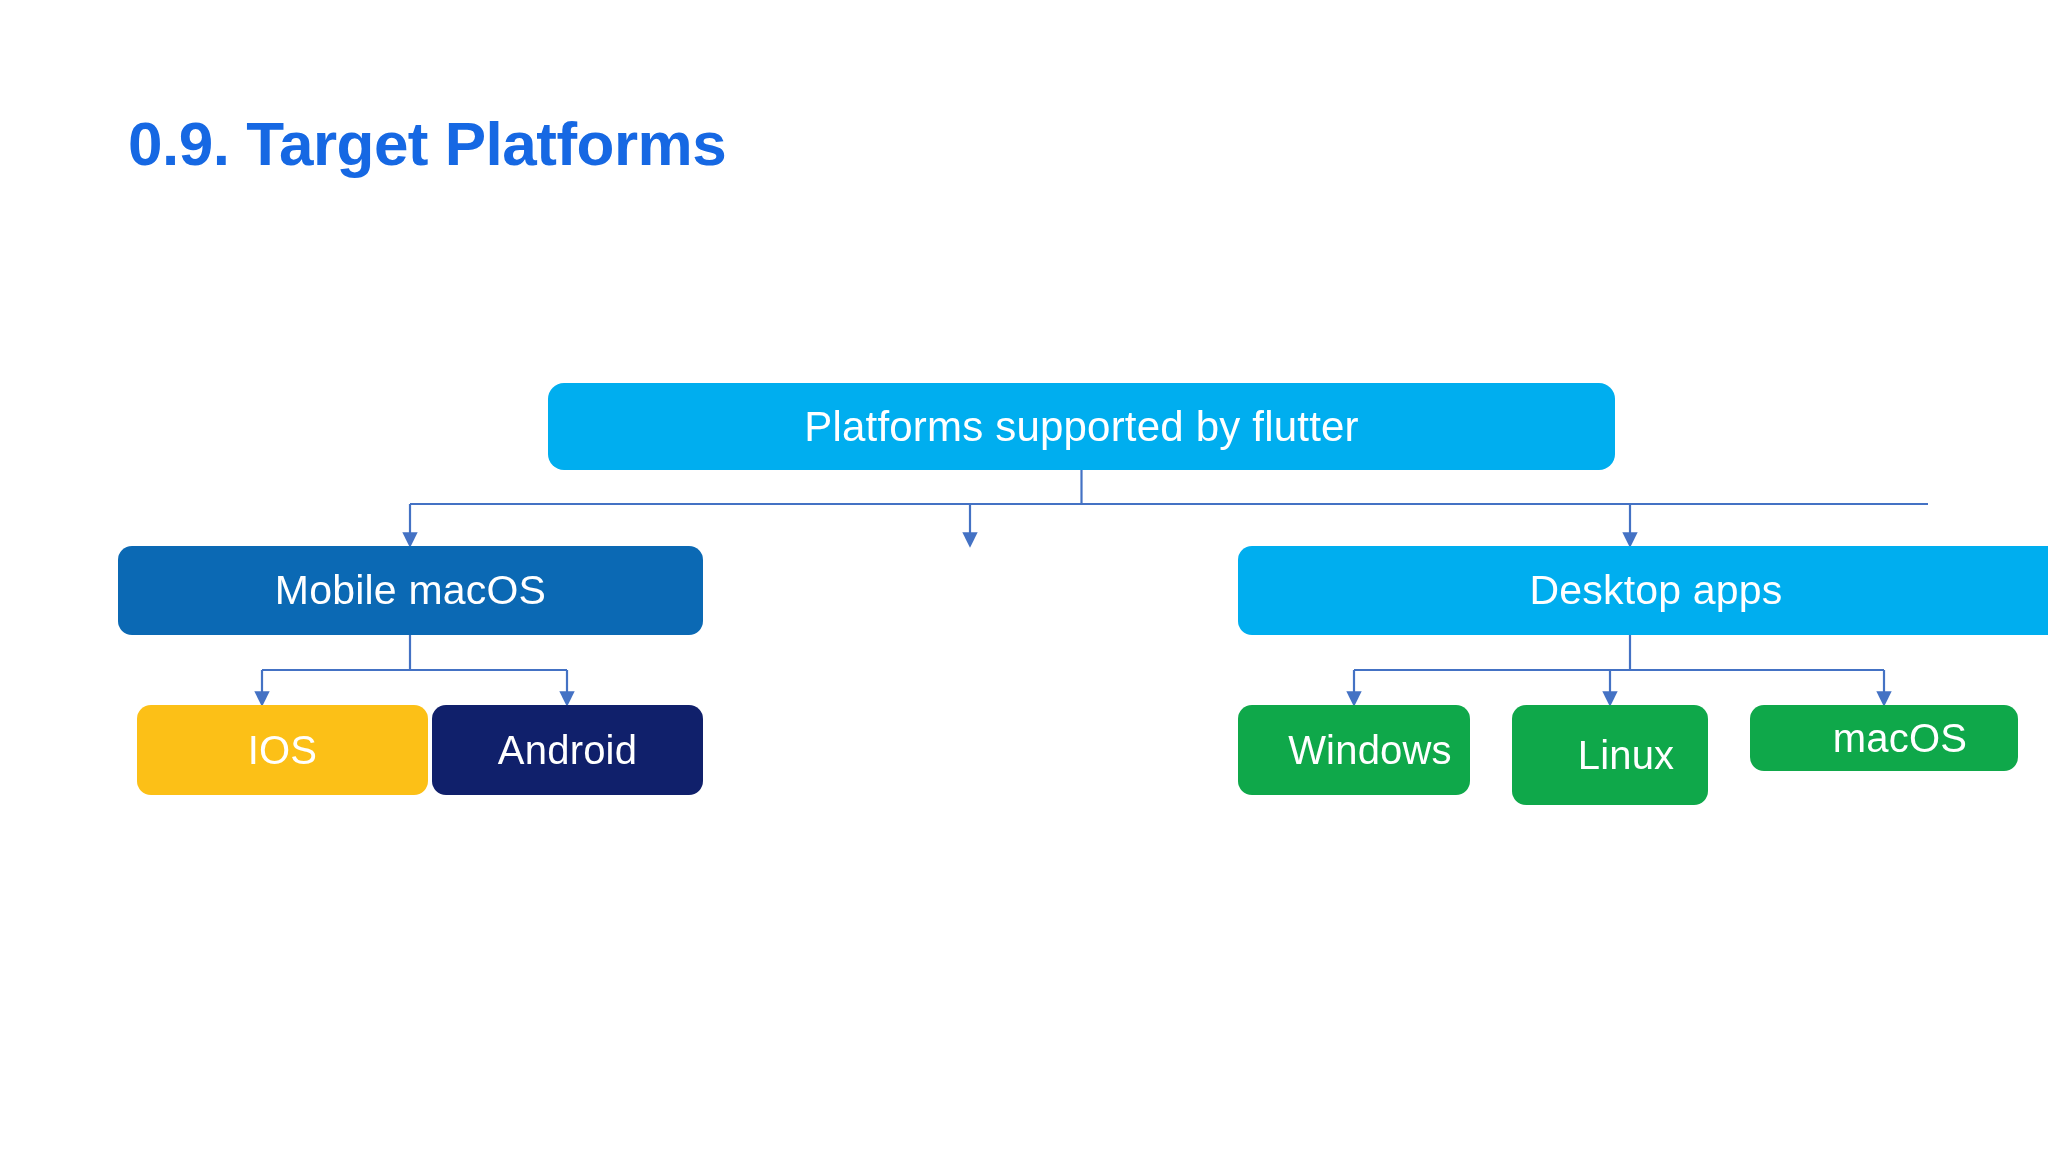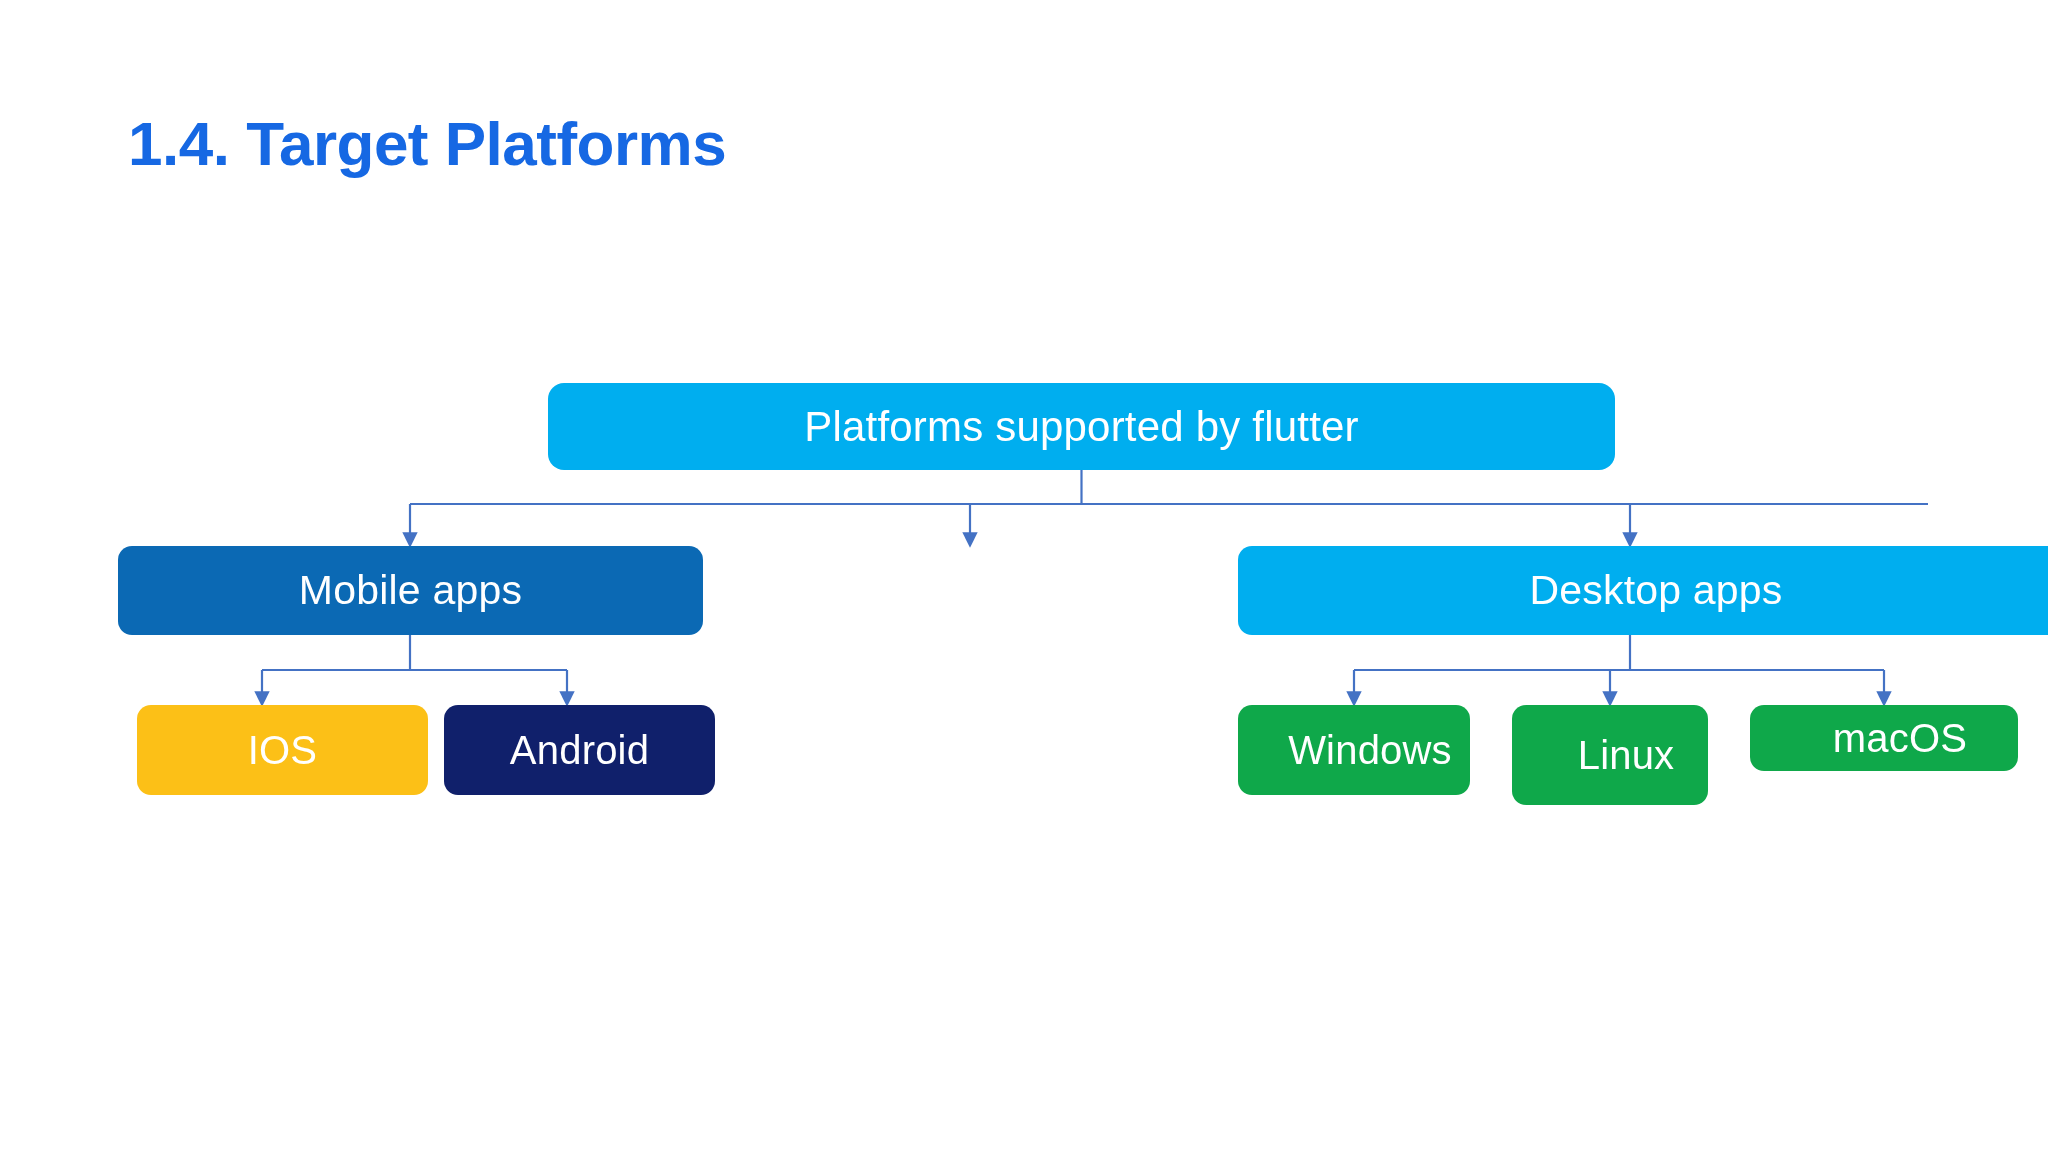--- a/index.html
+++ b/index.html
@@ -73,21 +73,21 @@
   .fill-blue   { background: #0B69B4; }
   .fill-amber  { background: #FCC017; }
   .fill-navy   { background: #10206B; }
   .fill-green  { background: #0FA84A; padding-left: 32px; }
 </style>
 </head>
 <body>
 
 <div id="slide">
 
-  <div id="slide-title">1.4. Target Platforms</div>
+  <div id="slide-title">0.9. Target Platforms</div>
 
   <div id="diagram">
 
     <svg id="connector-layer" viewBox="0 0 2048 1152" width="2048" height="1152" xmlns="http://www.w3.org/2000/svg">
       <defs>
         <marker id="arrow" viewBox="0 0 10 10" refX="5" refY="5" markerWidth="7" markerHeight="7" orient="auto-start-reverse">
           <path d="M 0 0 L 10 5 L 0 10 z" fill="#4472C4"></path>
         </marker>
       </defs>
 
@@ -110,33 +110,33 @@
         <path d="M 1610 670 L 1610 699" marker-end="url(#arrow)"></path>
         <path d="M 1884 670 L 1884 699" marker-end="url(#arrow)"></path>
       </g>
     </svg>
 
     <div class="node root fill-cyan" style="left:548px; top:383px; width:1067px; height:87px;">
       <span>Platforms supported by flutter</span>
     </div>
 
     <div class="node level2 fill-blue" style="left:118px; top:546px; width:585px; height:89px;">
-      <span>Mobile apps</span>
+      <span>Mobile macOS</span>
     </div>
 
 
     <div class="node level2 fill-cyan" style="left:1238px; top:546px; width:836px; height:89px;">
       <span>Desktop apps</span>
     </div>
 
     <div class="node level3 fill-amber" style="left:117px; top:705px; width:291px; height:90px;margin-left:20px;">
       <span>IOS</span>
     </div>
 
-    <div class="node level3 fill-navy" style="left:432px; top:705px; width:271px; height:90px;margin-left:12px;">
+    <div class="node level3 fill-navy" style="left:432px; top:705px; width:271px; height:90px;">
       <span>Android</span>
     </div>
 
     <div class="node level3 fill-green" style="left:1238px; top:705px; width:232px; height:90px;">
       <span>Windows</span>
     </div>
 
     <div class="node level3 fill-green" style="left:1512px; top:705px; width:196px; height:100px;">
       <span>Linux</span>
     </div>

